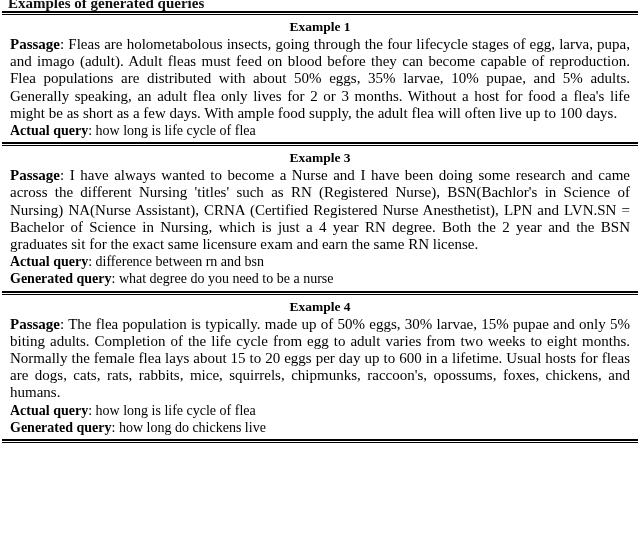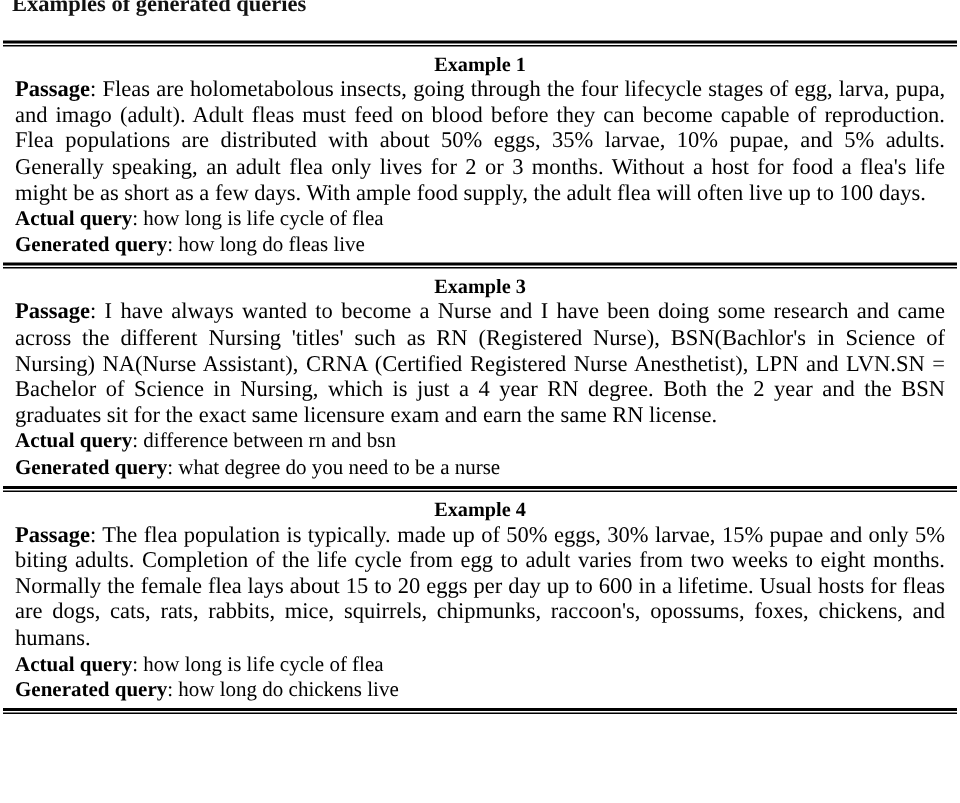--- a/index.html
+++ b/index.html
@@ -22,21 +22,21 @@
     line-height: 14px;
     height: 15px;
     overflow: hidden;
     padding-left: 8px;
     margin-top: -4px;
     white-space: nowrap;
     color: #111;
   }
 
   .table-wrap {
-    margin: 16px 2px;
+    margin: 0 2px;
   }
 
   
   .rule-top {
     height: 0;
     border-top: 2px solid #000;
     border-bottom: 1px solid #000;
     margin-bottom: 0;
     padding-top: 1px;
   }
@@ -94,21 +94,20 @@
 <div class="clipped-title">Examples of generated queries</div>
 
 <div class="table-wrap">
 
   <div class="rule-top"></div>
 
   <div class="example-block">
     <div class="example-heading">Example 1</div>
     <p class="passage"><span class="lbl">Passage</span><span>: </span><span>Fleas are holometabolous insects, going through the four lifecycle stages of egg, larva, pupa, and imago (adult). Adult fleas must feed on blood before they can become capable of reproduction. Flea populations are distributed with about 50% eggs, 35% larvae, 10% pupae, and 5% adults. Generally speaking, an adult flea only lives for 2 or 3 months. Without a host for food a flea's life might be as short as a few days. With ample food supply, the adult flea will often live up to 100 days.</span></p>
     <p class="query-line"><span class="lbl">Actual query</span><span>: </span><span>how long is life cycle of flea</span></p>
-    <p class="query-line"><span class="lbl">Generated query</span><span>: </span><span>how long do fleas live</span></p>
   </div>
 
   <div class="rule-mid"></div>
 
   <div class="example-block">
     <div class="example-heading">Example 3</div>
     <p class="passage"><span class="lbl">Passage</span><span>: </span><span>I have always wanted to become a Nurse and I have been doing some research and came across the different Nursing 'titles' such as RN (Registered Nurse), BSN(Bachlor's in Science of Nursing) NA(Nurse Assistant), CRNA (Certified Registered Nurse Anesthetist), LPN and LVN.SN = Bachelor of Science in Nursing, which is just a 4 year RN degree. Both the 2 year and the BSN graduates sit for the exact same licensure exam and earn the same RN license.</span></p>
     <p class="query-line"><span class="lbl">Actual query</span><span>: </span><span>difference between rn and bsn</span></p>
     <p class="query-line"><span class="lbl">Generated query</span><span>: </span><span>what degree do you need to be a nurse</span></p>
   </div>

